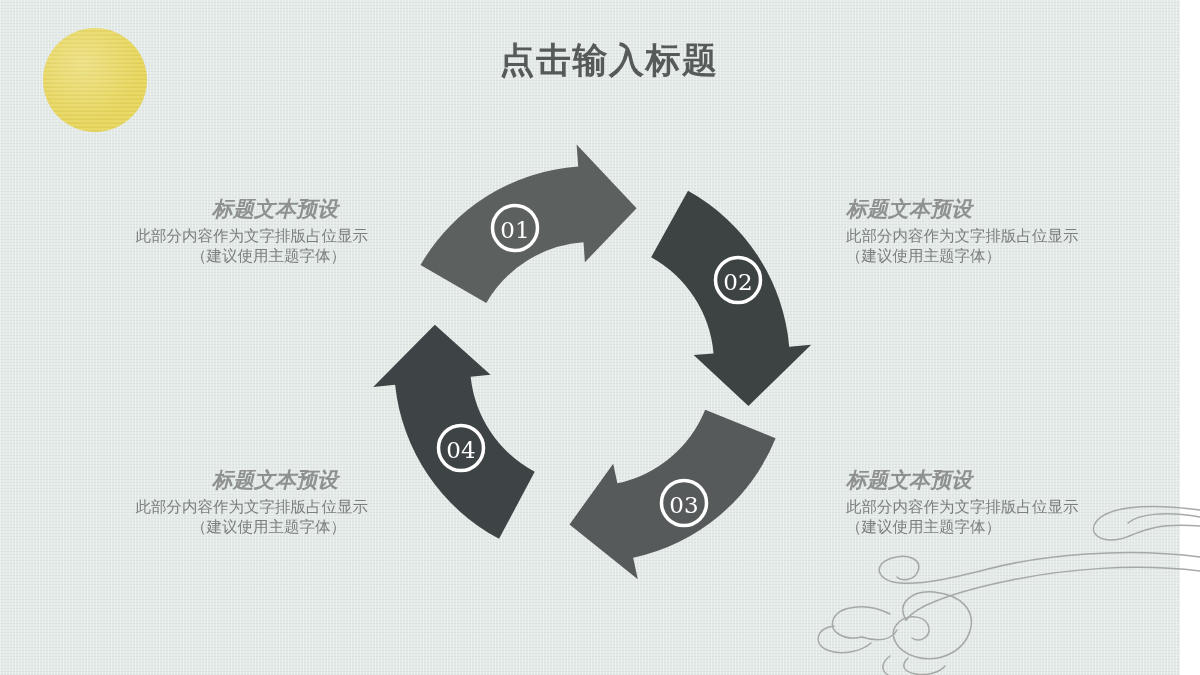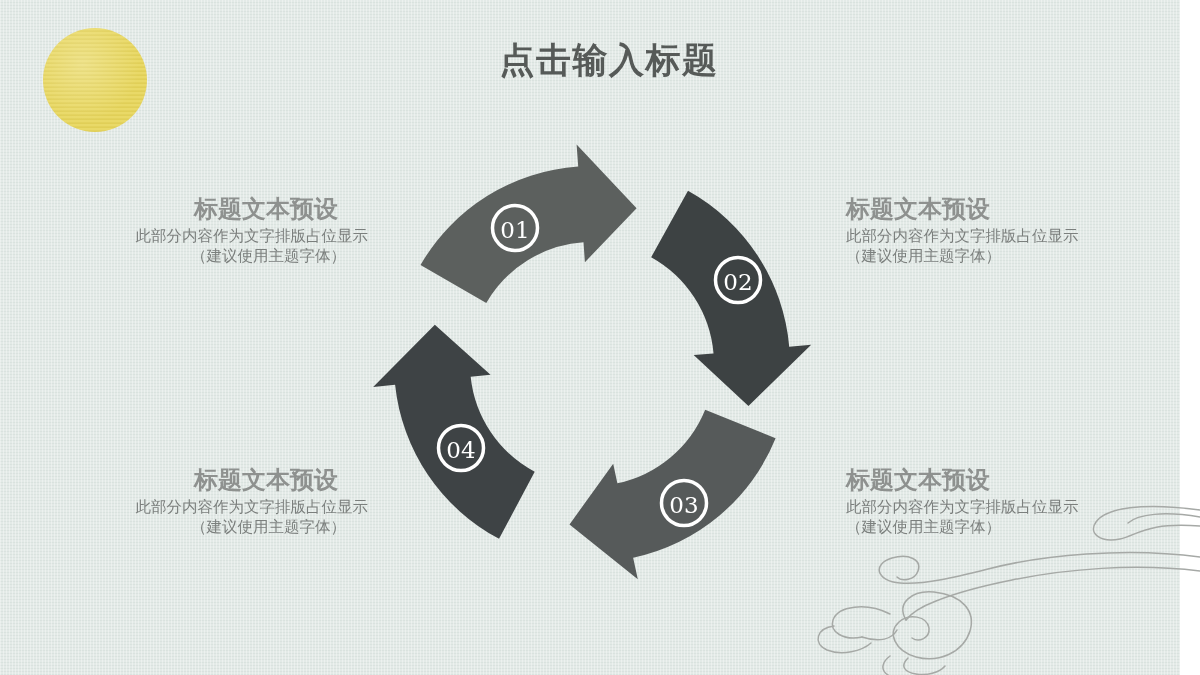--- a/index.html
+++ b/index.html
@@ -22,21 +22,21 @@
 
   .slide-title{position:absolute;left:609px;top:40px;transform:translateX(-50%);
     margin:0;font-size:35px;line-height:40px;font-weight:700;letter-spacing:1.5px;
     color:#565a58;white-space:nowrap;}
 
   .diagram{position:absolute;left:362px;top:134px;width:460px;height:460px;}
 
   .badge-number{font-family:"DejaVu Serif","Liberation Serif",serif;font-size:23px;}
 
   .block{position:absolute;width:310px;}
-  .block .b-title{margin:0 0 4px 0;font-size:24px;line-height:27px;font-weight:700;color:#8e918f;}
+  .block .b-title{margin:0 0 4px 0;font-size:21px;line-height:27px;font-weight:700;color:#8e918f;font-style:italic;}
   .block .b-line{margin:0;font-size:15.5px;line-height:20px;font-weight:400;color:#7b7f7d;}
   .block-left{right:812px;text-align:right;}
   .block-left .b-title{padding-right:30px;}
   .block-left .b-l2{padding-right:22px;}
   .block-right{left:846px;text-align:left;}
   .block-top{top:195px;}
   .block-bottom{top:466px;}
 
   .cloud{position:absolute;left:790px;top:500px;width:410px;height:175px;}
 </style>

